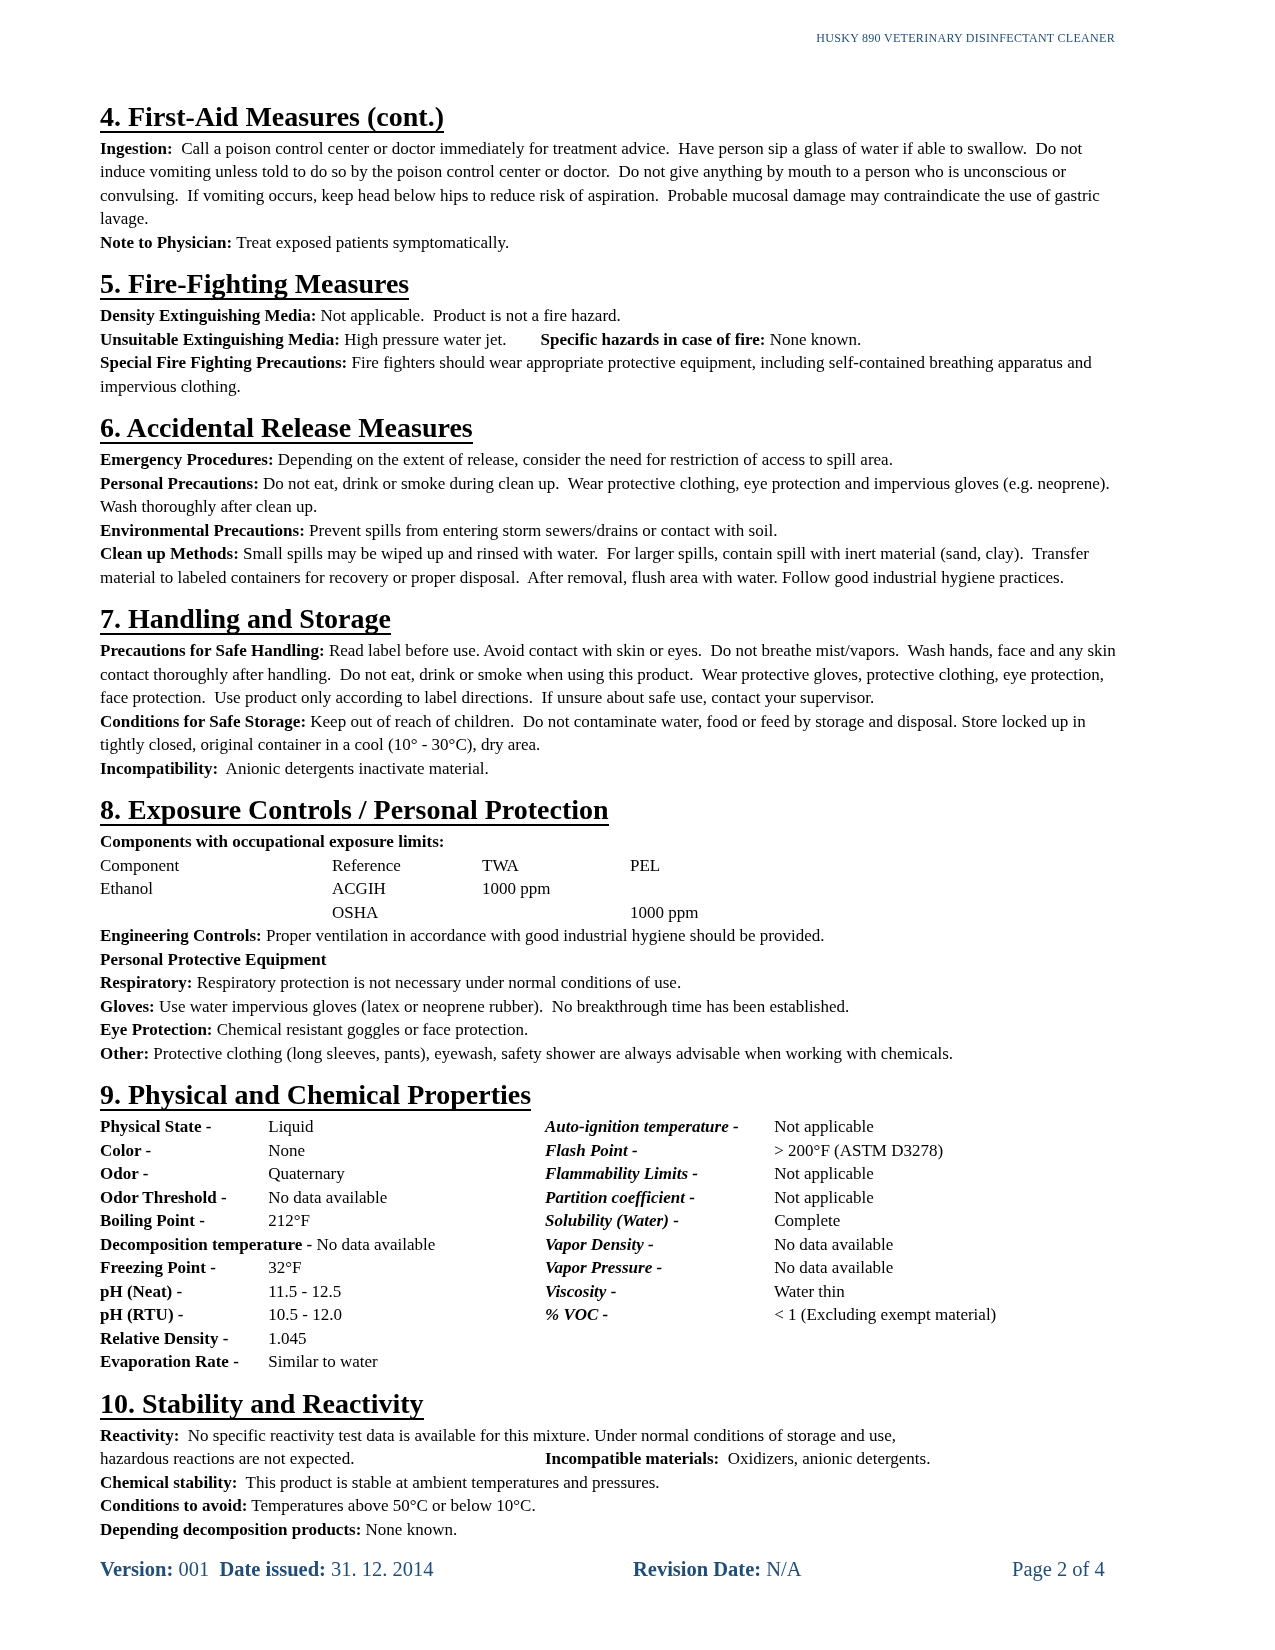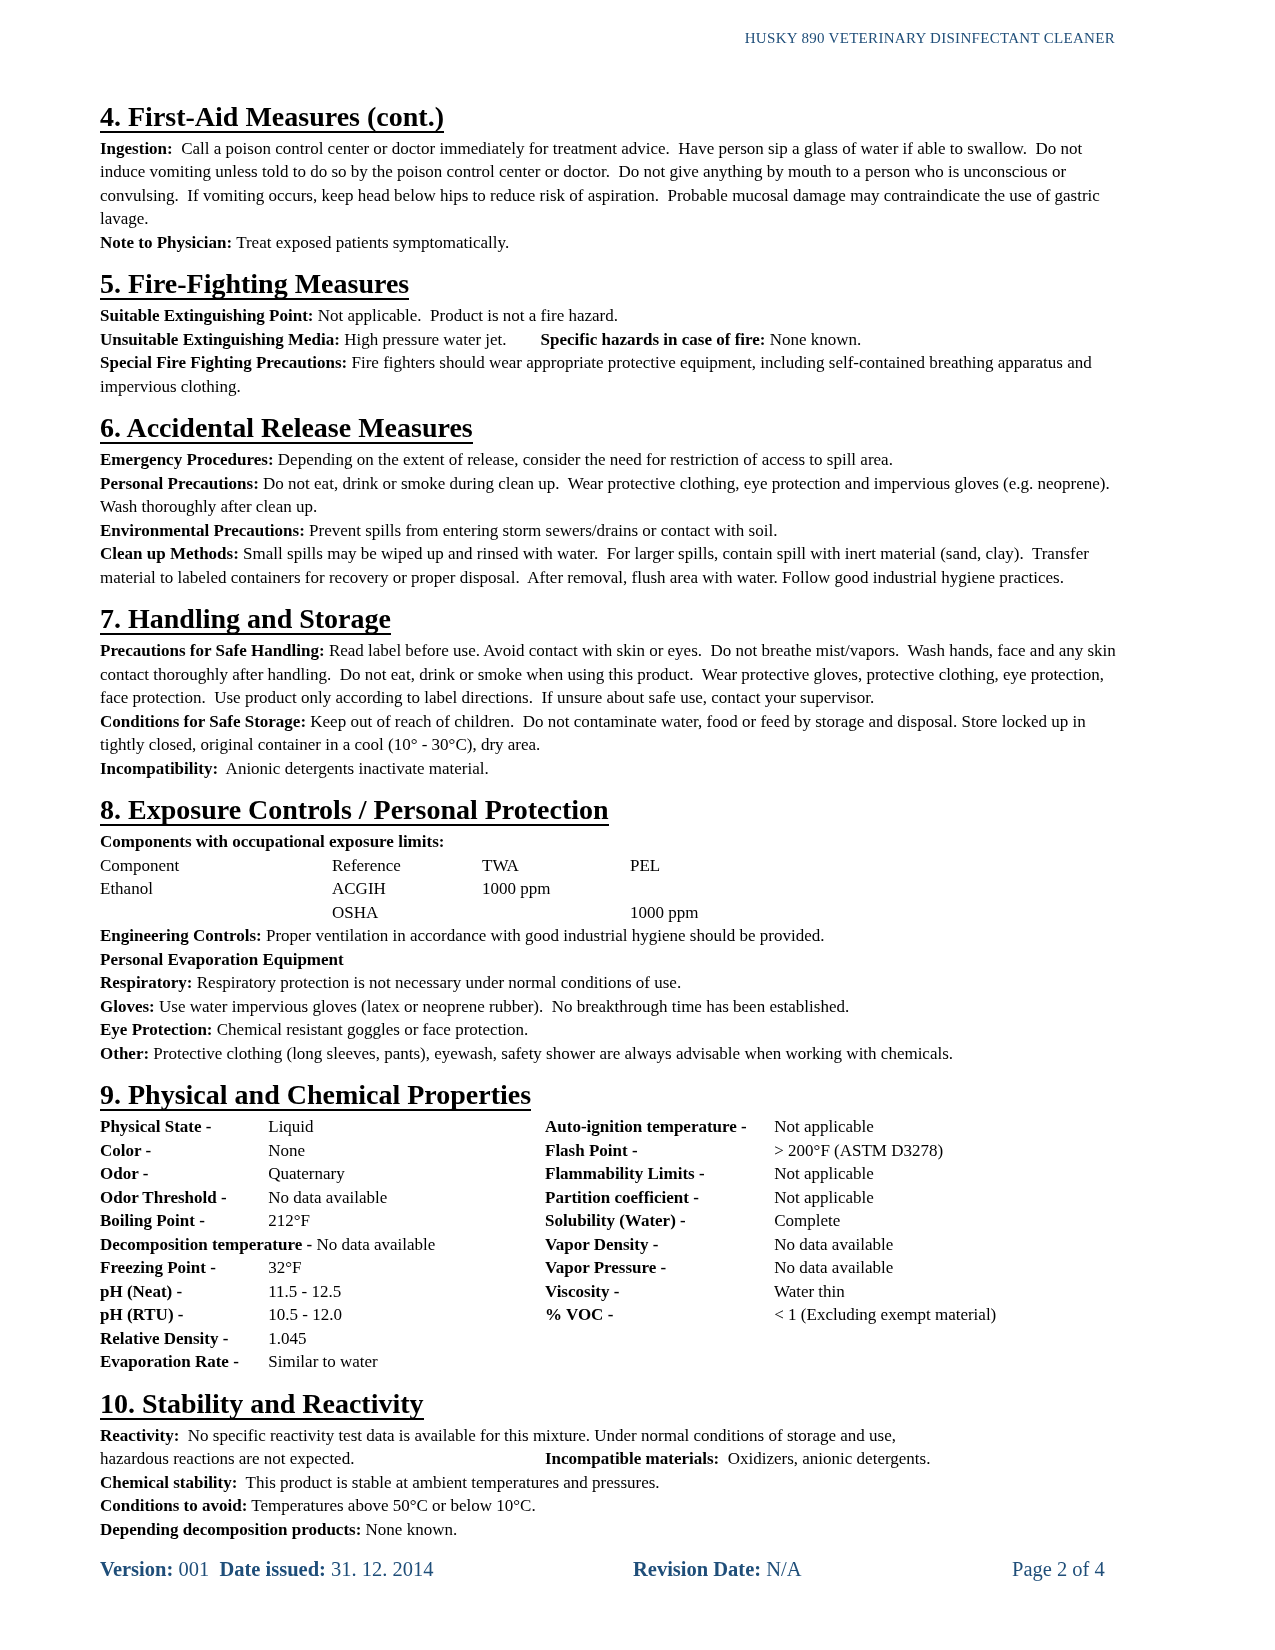--- a/index.html
+++ b/index.html
@@ -12,21 +12,21 @@
     font-family: "Liberation Serif", serif;
     font-size: 17px;
     line-height: 23.5px;
     color: #000000;
     overflow: hidden;
   }
   .doc-header {
     padding: 27px 160px 0 100px;
     text-align: right;
     color: var(--accent);
-    font-size: 15px;
+    font-size: 12px;
     letter-spacing: 0.3px;
   }
   .content { padding: 0 157px 0 100px; }
   h2 {
     font-size: 28px;
     line-height: 28px;
     font-weight: bold;
     margin: 16px 0 4px 0;
   }
   h2.first { margin-top: 52px; }
@@ -38,21 +38,21 @@
   
   .exptable { display: grid; grid-template-columns: 232px 150px 148px auto; }
   .exptable span { display: block; }
   
   .props { display: flex; }
   .props .col-l { width: 445px; flex: none; }
   .props .col-r { flex: 1; }
   .prow { white-space: normal; }
   .plabel { font-weight: bold; display: inline-block; }
   .pl-l { min-width: 164px; }
-  .pl-r { min-width: 225px; }
+  .pl-r { min-width: 225px; font-style: italic; }
   
   .twocol-line { display: flex; }
   .twocol-line .c1 { width: 445px; flex: none; }
   
   .doc-footer {
     position: absolute;
     left: 100px; right: 100px; top: 1556px;
     color: var(--accent);
     font-size: 20.5px;
     line-height: 26px;
@@ -71,21 +71,21 @@
     <span>HUSKY 890 VETERINARY DISINFECTANT CLEANER</span>
   </div>
 
   <div class="content">
 
     <h2 class="first"><span class="hu">4. First-Aid Measures (cont.)</span></h2>
     <p class="para"><b class="lbl">Ingestion:</b><span class="pre">  Call a poison control center or doctor immediately for treatment advice.  Have person sip a glass of water if able to swallow.  Do not induce vomiting unless told to do so by the poison control center or doctor.  Do not give anything by mouth to a person who is unconscious or convulsing.  If vomiting occurs, keep head below hips to reduce risk of aspiration.  Probable mucosal damage may contraindicate the use of gastric lavage.</span></p>
     <p class="para"><b class="lbl">Note to Physician:</b><span class="pre"> Treat exposed patients symptomatically.</span></p>
 
     <h2><span class="hu">5. Fire-Fighting Measures</span></h2>
-    <p class="para"><b class="lbl">Suitable Extinguishing Point:</b><span class="pre"> Not applicable.  Product is not a fire hazard.</span></p>
+    <p class="para"><b class="lbl">Density Extinguishing Media:</b><span class="pre"> Not applicable.  Product is not a fire hazard.</span></p>
     <p class="para"><b class="lbl">Unsuitable Extinguishing Media:</b><span class="pre"> High pressure water jet.</span><span class="hgap"></span><b class="lbl">Specific hazards in case of fire:</b><span class="pre"> None known.</span></p>
     <p class="para"><b class="lbl">Special Fire Fighting Precautions:</b><span class="pre"> Fire fighters should wear appropriate protective equipment, including self-contained breathing apparatus and impervious clothing.</span></p>
 
     <h2><span class="hu">6. Accidental Release Measures</span></h2>
     <p class="para"><b class="lbl">Emergency Procedures:</b><span class="pre"> Depending on the extent of release, consider the need for restriction of access to spill area.</span></p>
     <p class="para"><b class="lbl">Personal Precautions:</b><span class="pre"> Do not eat, drink or smoke during clean up.  Wear protective clothing, eye protection and impervious gloves (e.g. neoprene). Wash thoroughly after clean up.</span></p>
     <p class="para"><b class="lbl">Environmental Precautions:</b><span class="pre"> Prevent spills from entering storm sewers/drains or contact with soil.</span></p>
     <p class="para"><b class="lbl">Clean up Methods:</b><span class="pre"> Small spills may be wiped up and rinsed with water.  For larger spills, contain spill with inert material (sand, clay).  Transfer material to labeled containers for recovery or proper disposal.  After removal, flush area with water. Follow good industrial hygiene practices.</span></p>
 
     <h2><span class="hu">7. Handling and Storage</span></h2>
@@ -103,21 +103,21 @@
       <span>Ethanol</span>
       <span>ACGIH</span>
       <span>1000 ppm</span>
       <span></span>
       <span></span>
       <span>OSHA</span>
       <span></span>
       <span>1000 ppm</span>
     </div>
     <p class="para"><b class="lbl">Engineering Controls:</b><span class="pre"> Proper ventilation in accordance with good industrial hygiene should be provided.</span></p>
-    <p class="para"><b class="lbl">Personal Evaporation Equipment</b></p>
+    <p class="para"><b class="lbl">Personal Protective Equipment</b></p>
     <p class="para"><b class="lbl">Respiratory:</b><span class="pre"> Respiratory protection is not necessary under normal conditions of use.</span></p>
     <p class="para"><b class="lbl">Gloves:</b><span class="pre"> Use water impervious gloves (latex or neoprene rubber).  No breakthrough time has been established.</span></p>
     <p class="para"><b class="lbl">Eye Protection:</b><span class="pre"> Chemical resistant goggles or face protection.</span></p>
     <p class="para"><b class="lbl">Other:</b><span class="pre"> Protective clothing (long sleeves, pants), eyewash, safety shower are always advisable when working with chemicals.</span></p>
 
     <h2><span class="hu">9. Physical and Chemical Properties</span></h2>
     <div class="props">
       <div class="col-l">
         <div class="prow"><span class="plabel pl-l">Physical State -</span> <span>Liquid</span></div>
         <div class="prow"><span class="plabel pl-l">Color -</span> <span>None</span></div>

